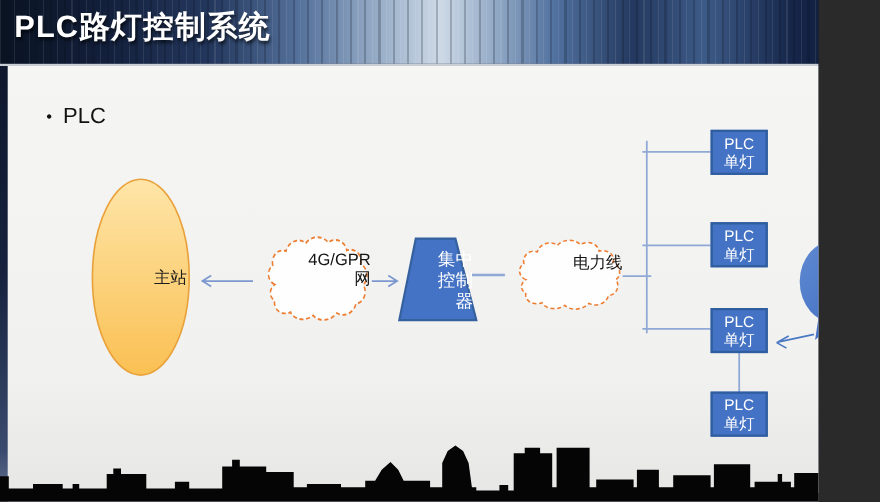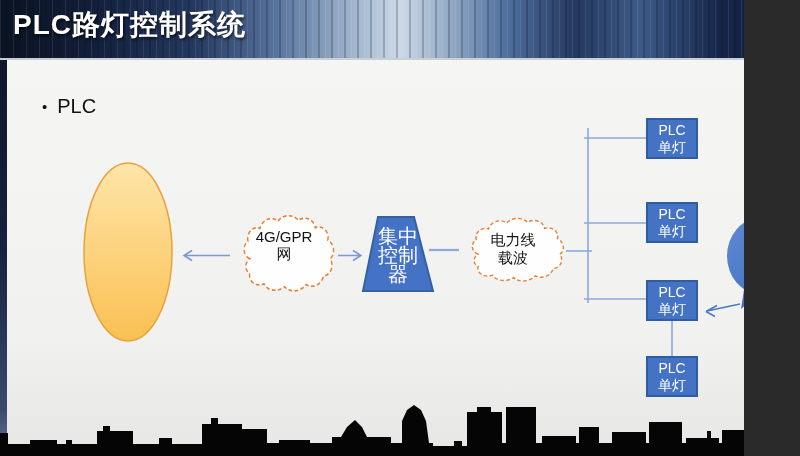--- a/index.html
+++ b/index.html
@@ -32,25 +32,25 @@
     background:linear-gradient(180deg,#f5f5f4 0%,#f1f1f0 70%,#e6e6e5 100%);
   }
   .diagram{position:absolute;left:0;top:0;width:800px;height:456px;}
   
   .bullet-line{
     position:absolute;left:42px;top:95px;display:flex;align-items:center;gap:10px;
     color:#111;font-size:20px;
   }
   .bullet-line .marker{font-size:15px;line-height:20px;}
   
-  .lbl{position:absolute;text-align:center;white-space:nowrap;}
+  .lbl{position:absolute;text-align:right;white-space:nowrap;}
   .lbl span{display:block;}
   .lbl-master{left:86px;top:243px;width:84px;font-size:15px;color:#1c1c1c;}
   .lbl-cloud1{left:231px;top:228px;width:106px;font-size:15px;line-height:17px;color:#141414;}
-  .lbl-conc{left:366px;top:227px;width:64px;font-size:20px;line-height:19px;color:#fff;}
+  .lbl-conc{left:366px;top:227px;width:64px;font-size:16px;line-height:19px;color:#fff;}
   .lbl-cloud2{left:460px;top:231px;width:106px;font-size:15px;line-height:17.5px;color:#141414;}
   .lbl-callout{left:727px;top:222px;width:68px;font-size:14px;line-height:17.5px;color:#fff;}
   
   .lamp{
     position:absolute;left:646px;width:52px;height:41px;box-sizing:border-box;
     background:#4472C4;border:2px solid #2F5D9E;color:#fff;
     display:flex;flex-direction:column;justify-content:center;
     text-align:center;font-size:14px;line-height:17px;
   }
   .lamp-1{top:118px;} .lamp-2{top:202px;} .lamp-3{top:280px;} .lamp-4{top:356px;}
@@ -121,35 +121,37 @@
          L711,431 L711,438 L719,438 L719,443 L722,443 L722,430 L756,430 L756,443 L759,443 L759,423
          L786,423 L786,419 L800,419 L800,456 Z"></path>
     <rect x="0" y="448" width="800" height="8" fill="#050505"></rect>
   </svg>
 
   <div class="bullet-line">
     <span class="marker">•</span>
     <span>PLC</span>
   </div>
 
+  <div class="lbl lbl-master">
+    <span>主站</span>
+  </div>
 
   <div class="lbl lbl-cloud1">
     <span>4G/GPR</span>
     <span>网</span>
   </div>
 
   <div class="lbl lbl-conc">
     <span>集中</span>
     <span>控制</span>
     <span>器</span>
   </div>
 
   <div class="lbl lbl-cloud2">
     <span>电力线</span>
-    <span>载波</span>
   </div>
 
   <div class="lamp lamp-1">
     <span>PLC</span>
     <span>单灯</span>
   </div>
   <div class="lamp lamp-2">
     <span>PLC</span>
     <span>单灯</span>
   </div>

